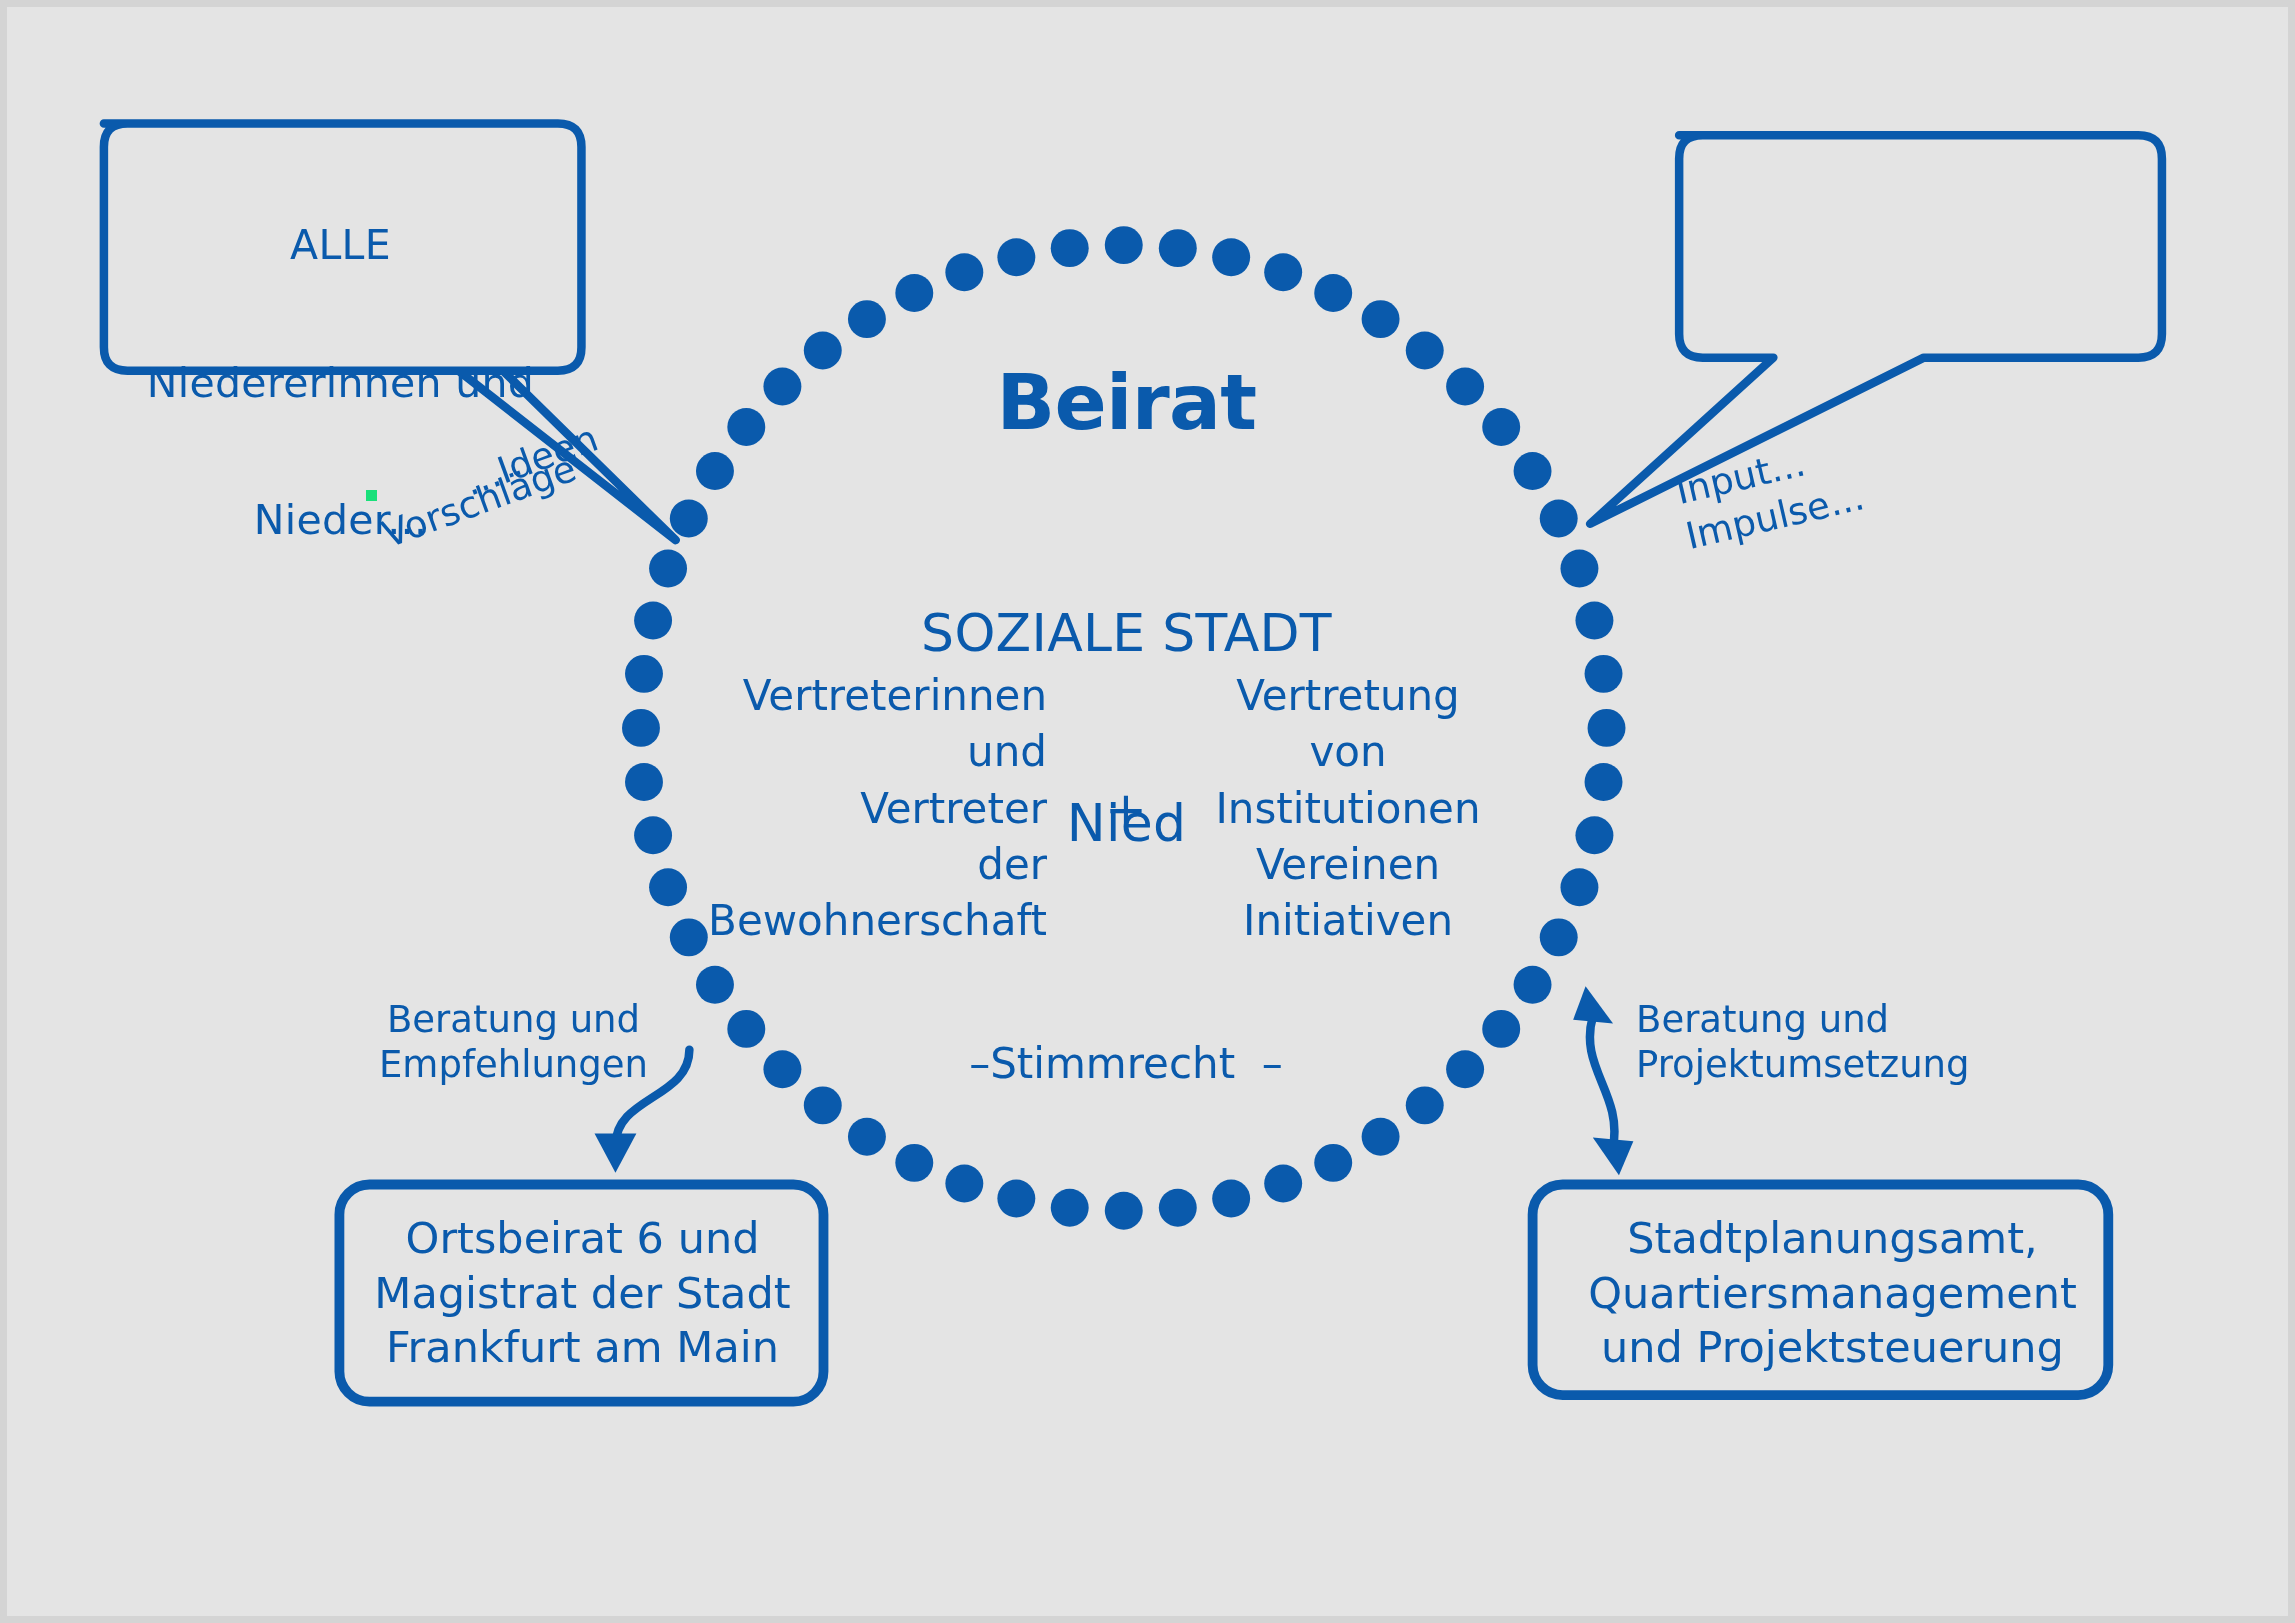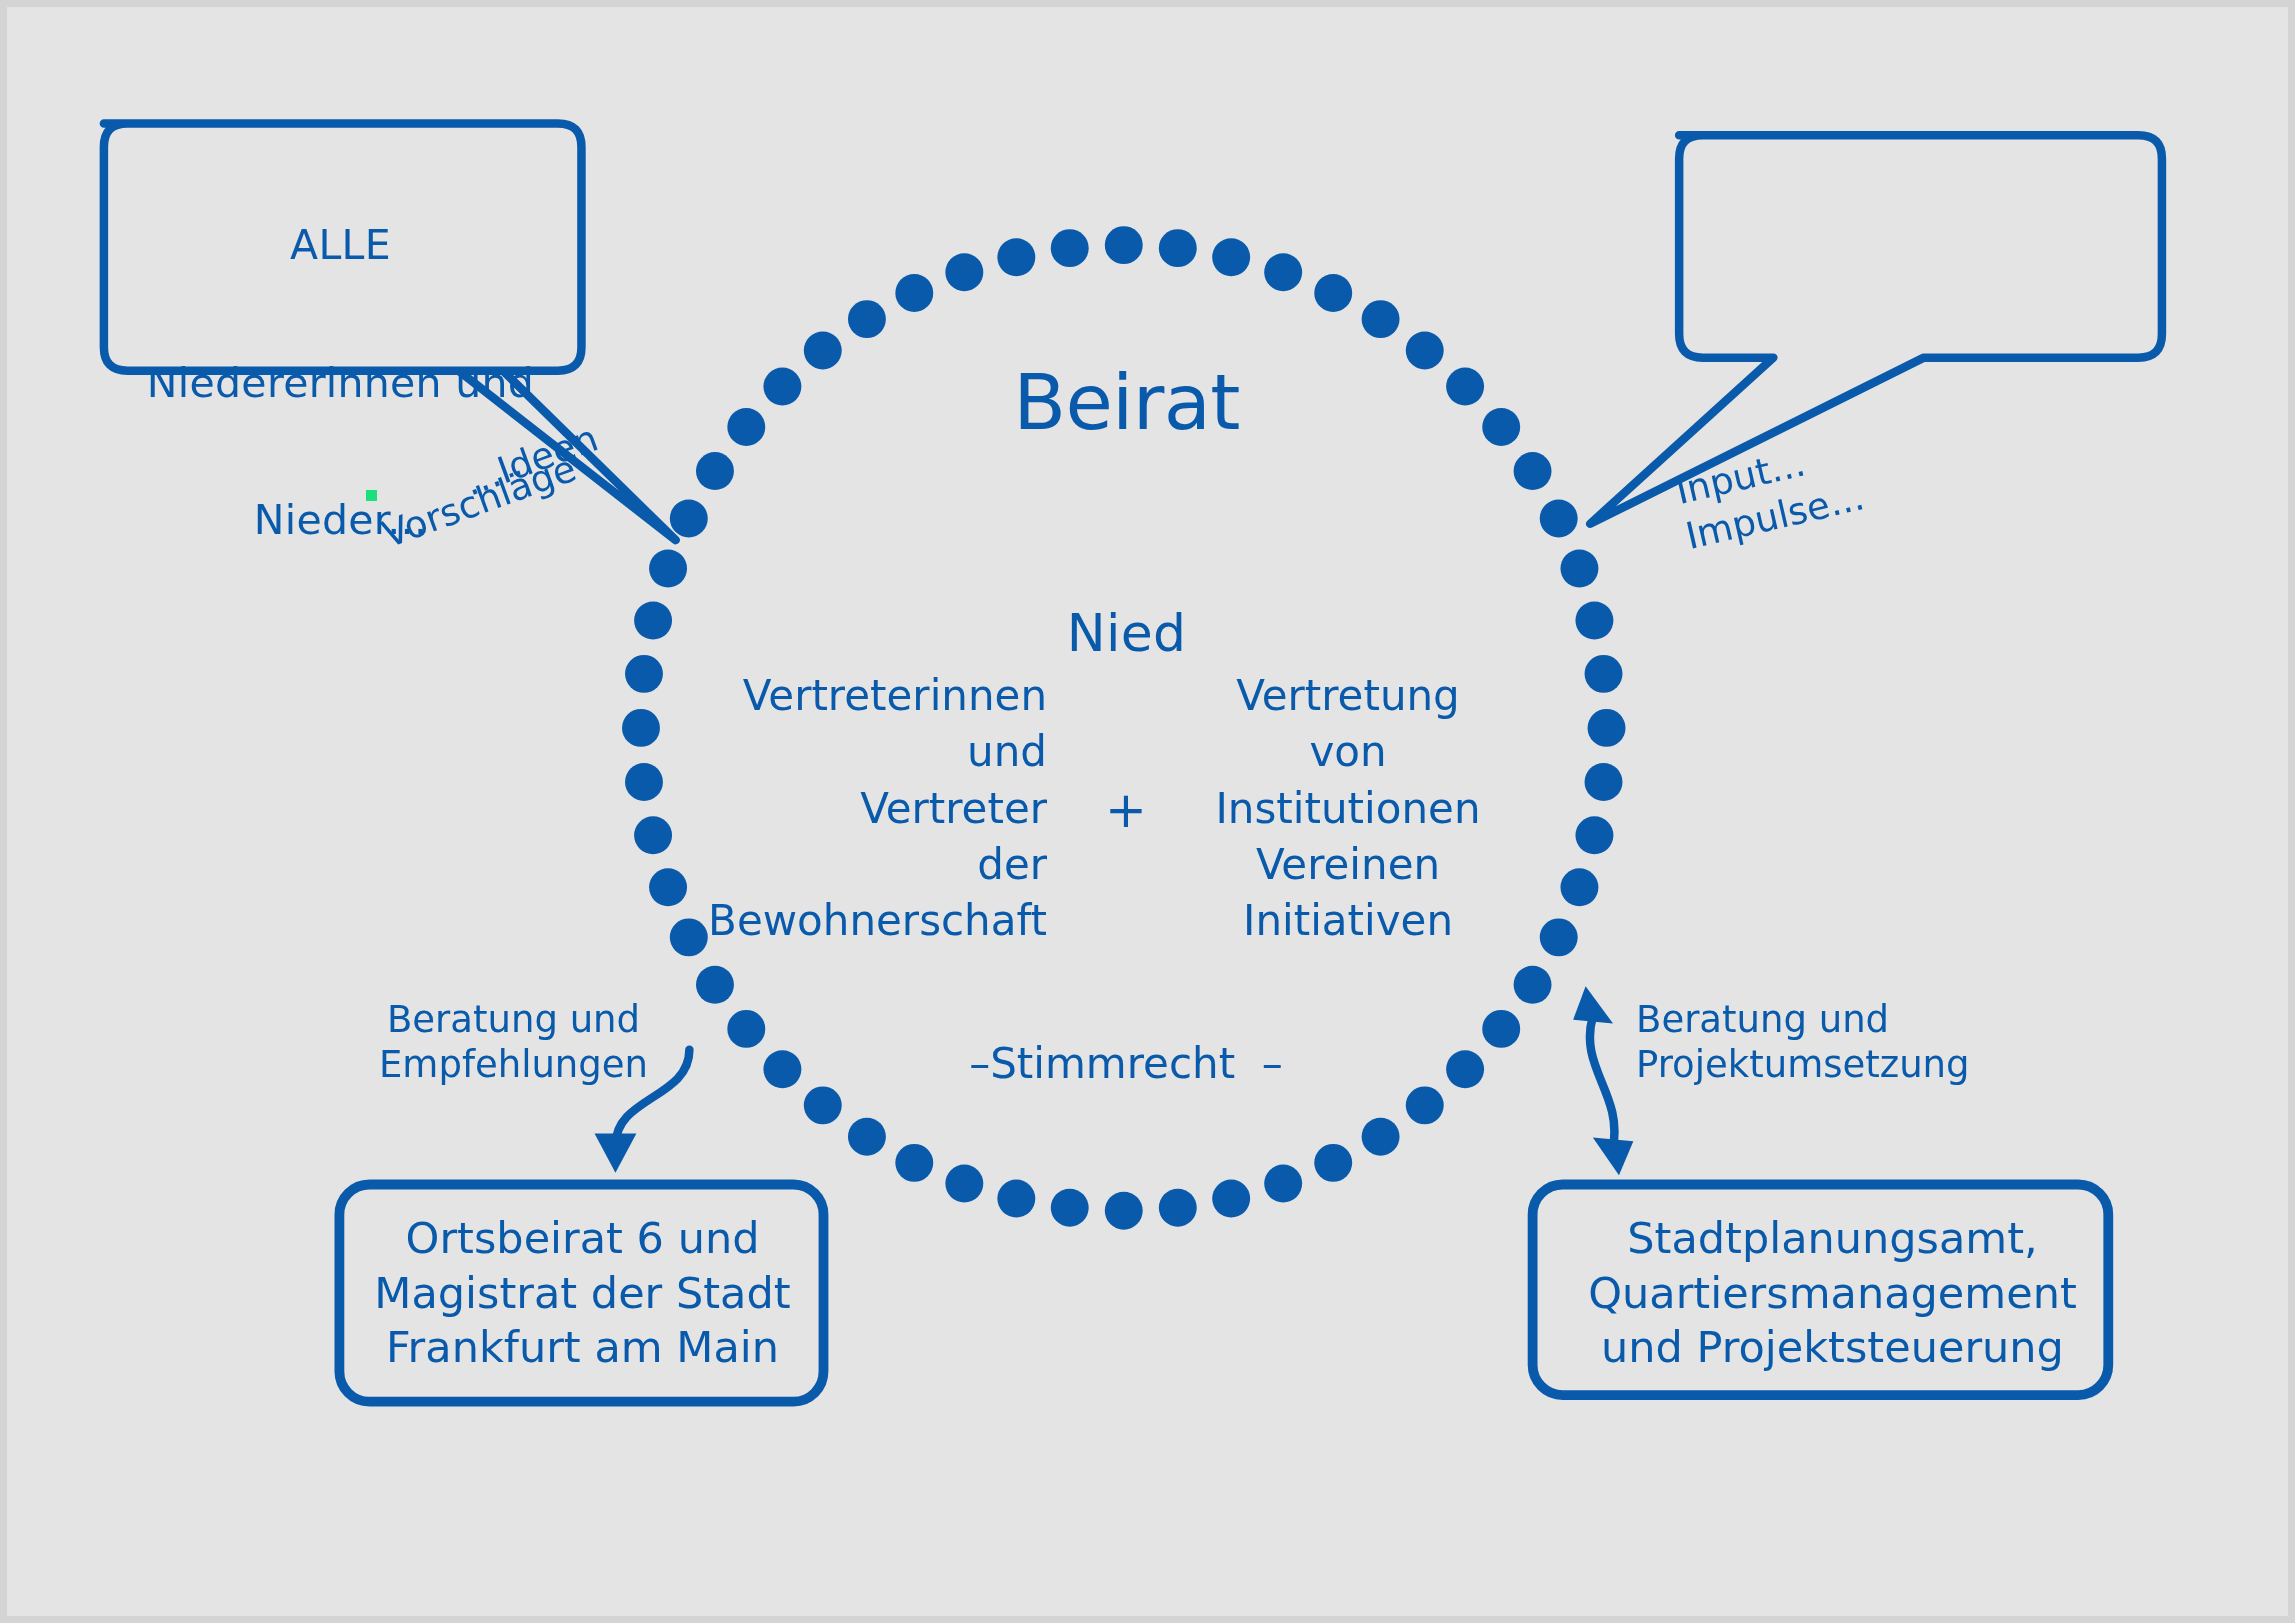--- a/index.html
+++ b/index.html
@@ -40,21 +40,21 @@
     letter-spacing: 0.3px;
   }
   #bubble-left-text  { left: 98px;  top: 124px;  width: 471px; }
   #bubble-right-text { left: 1665px; top: 151px;  width: 471px; }
 
   
   #beirat-title {
     left: 766px; top: 353px; width: 707px;
     text-align: center;
     font-size: 77px;
-    font-weight: 400;
+    font-weight: 700;
     letter-spacing: -0.7px;
   }
   #beirat-sub {
     left: 766px; top: 468px; width: 707px;
     text-align: center;
     font-size: 52px;
     line-height: 1.22;
     letter-spacing: 0.3px;
   }
 
@@ -255,20 +255,21 @@
 
   <div class="txt bubble-text" id="bubble-left-text">
     <div>ALLE</div>
     <div>Niedererinnen und</div>
     <div>Nieder...</div>
   </div>
 
 
   <div class="txt" id="beirat-title">Beirat</div>
   <div class="txt" id="beirat-sub">
+    <div>SOZIALE STADT</div>
     <div>Nied</div>
   </div>
 
   <div class="txt" id="col-left">Vertreterinnen
 und
 Vertreter
 der
 Bewohnerschaft</div>
   <div class="txt" id="col-plus">+</div>
   <div class="txt" id="col-right">Vertretung

